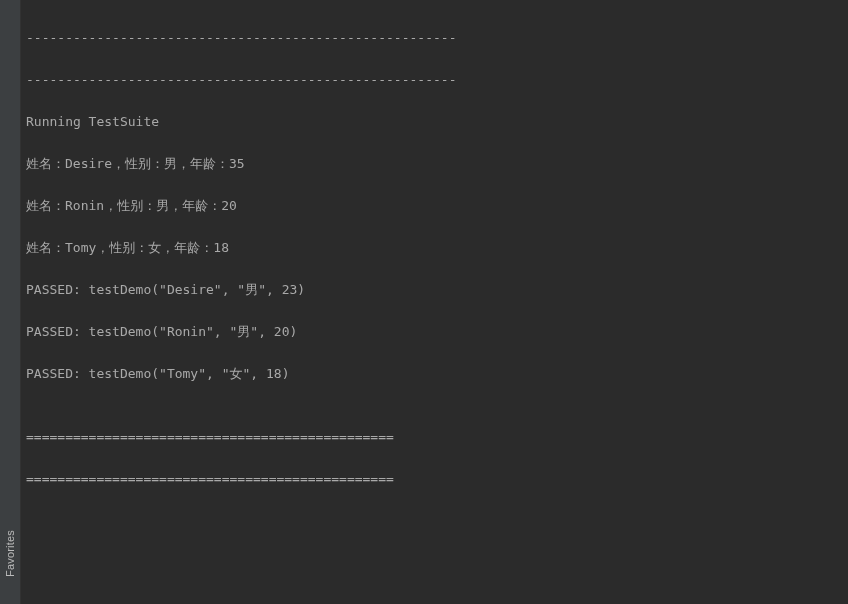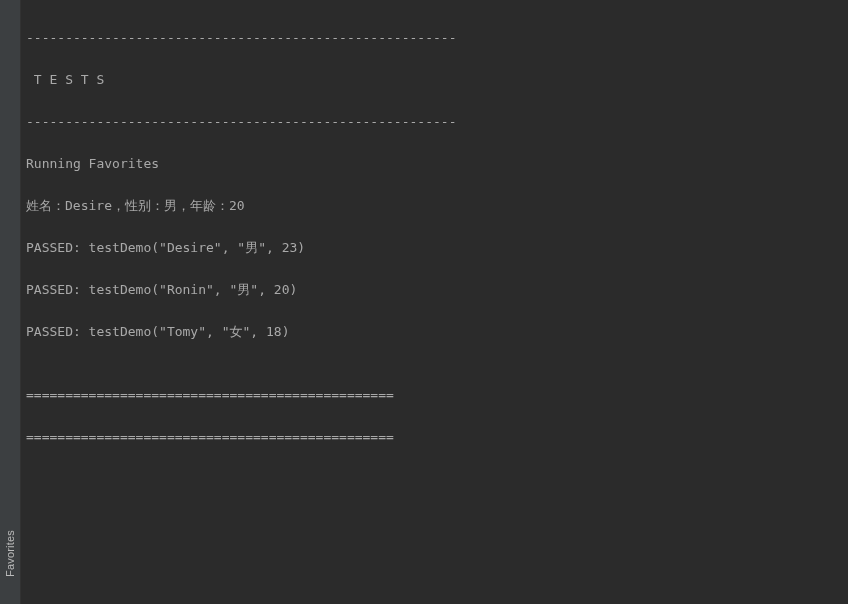--- a/index.html
+++ b/index.html
@@ -50,24 +50,25 @@
 </style>
 </head>
 <body>
 
 <div class="sidebar">
   <span class="sidebar-label">Favorites</span>
 </div>
 
 <div class="console">
 <span class="line">-------------------------------------------------------</span>
-<span class="line"> T E S T S</span>
 <span class="line">-------------------------------------------------------</span>
-<span class="line">Running Favorites</span>
-<span class="line">姓名：Desire，性别：男，年龄：20</span>
+<span class="line">Running TestSuite</span>
+<span class="line">姓名：Desire，性别：男，年龄：35</span>
+<span class="line">姓名：Ronin，性别：男，年龄：20</span>
+<span class="line">姓名：Tomy，性别：女，年龄：18</span>
 <span class="line">PASSED: testDemo("Desire", "男", 23)</span>
 <span class="line">PASSED: testDemo("Ronin", "男", 20)</span>
 <span class="line">PASSED: testDemo("Tomy", "女", 18)</span>
 <span class="line"></span>
 <span class="line">===============================================</span>
 <span class="line">===============================================</span>
 <span class="line"></span>
 
 <span class="line"></span>
 

